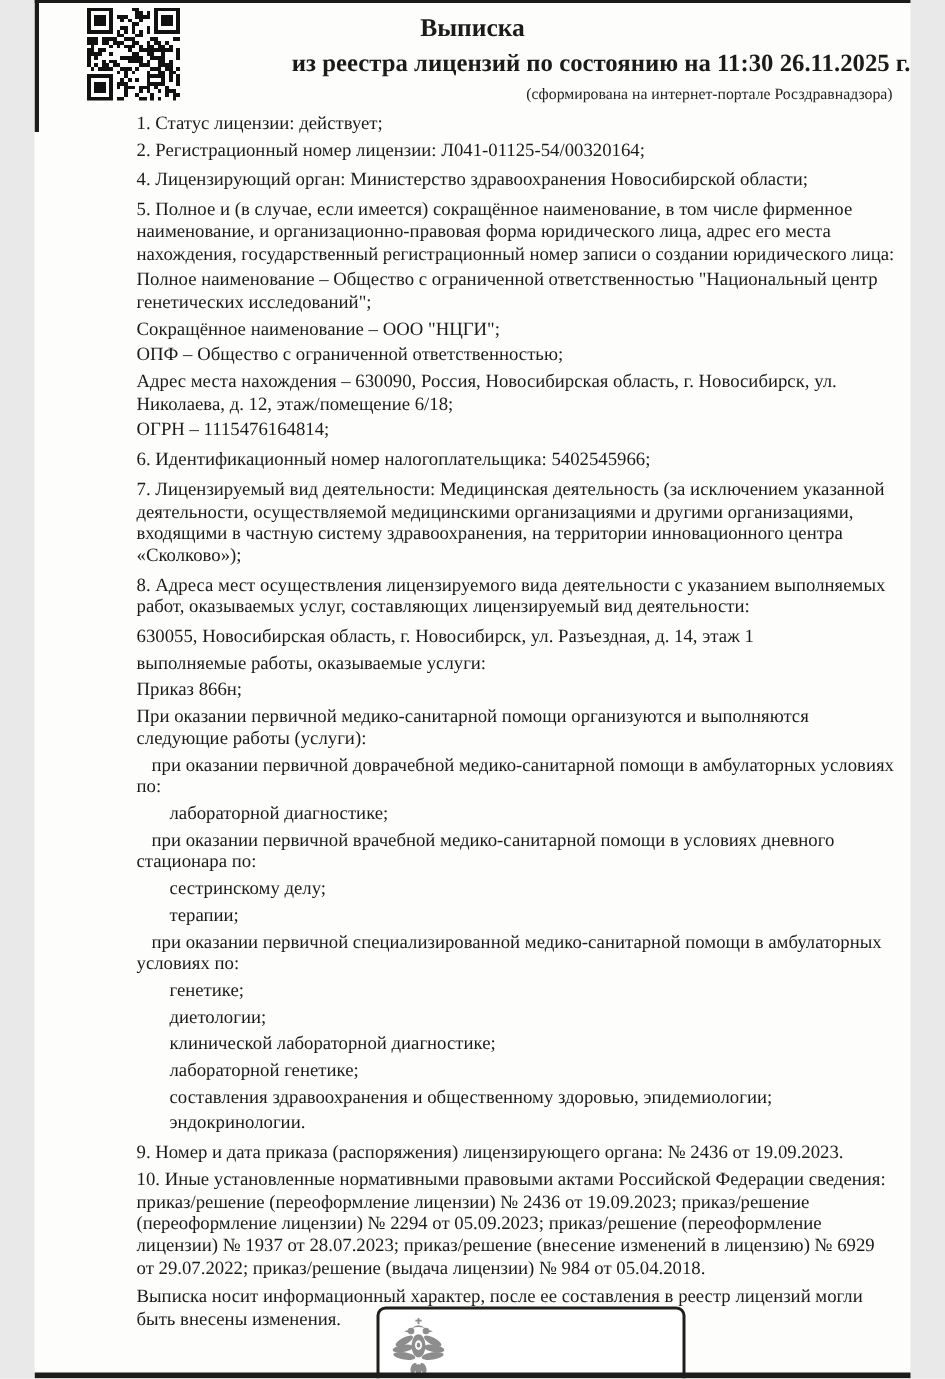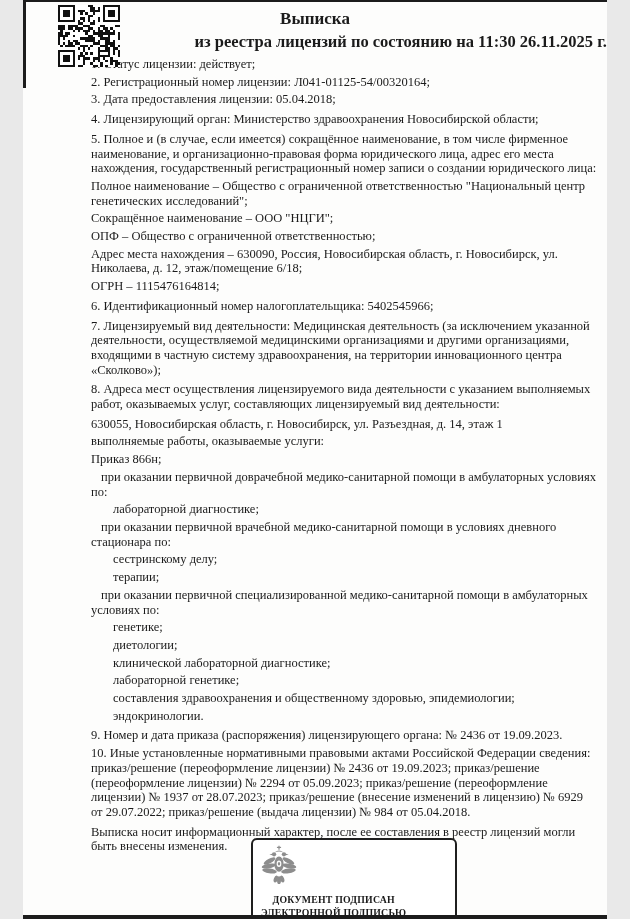--- a/index.html
+++ b/index.html
@@ -368,39 +368,40 @@
         <rect x="15" y="24" width="1" height="1" fill="#111"></rect>
         <rect x="17" y="24" width="1" height="1" fill="#111"></rect>
         <rect x="19" y="24" width="1" height="1" fill="#111"></rect>
         <rect x="23" y="24" width="1" height="1" fill="#111"></rect>
       </svg>
   </div>
 
   <div class="header">
     <div class="title1">Выписка</div>
     <div class="title2">из реестра лицензий по состоянию на 11:30 26.11.2025 г.</div>
+    <div class="formed-note">(сформирована на интернет-портале Росздравнадзора)</div>
   </div>
 
   <div class="doc-body" id="doc-body">
       <p class="ln ind0">1. Статус лицензии: действует;</p>
       <p class="ln ind0">2. Регистрационный номер лицензии: Л041-01125-54/00320164;</p>
-      <p class="ln ind0">3. Дата предоставления лицензии: 05.04.2018;</p>
       <p class="ln ind0 gap">4. Лицензирующий орган: Министерство здравоохранения Новосибирской области;</p>
       <p class="ln ind0 gap">5. Полное и (в случае, если имеется) сокращённое наименование, в том числе фирменное наименование, и организационно-правовая форма юридического лица, адрес его места нахождения, государственный регистрационный номер записи о создании юридического лица:</p>
       <p class="ln ind0">Полное наименование – Общество с ограниченной ответственностью "Национальный центр генетических исследований";</p>
       <p class="ln ind0">Сокращённое наименование – ООО "НЦГИ";</p>
       <p class="ln ind0">ОПФ – Общество с ограниченной ответственностью;</p>
       <p class="ln ind0">Адрес места нахождения – 630090, Россия, Новосибирская область, г. Новосибирск, ул. Николаева, д. 12, этаж/помещение 6/18;</p>
       <p class="ln ind0">ОГРН – 1115476164814;</p>
       <p class="ln ind0 gap">6. Идентификационный номер налогоплательщика: 5402545966;</p>
       <p class="ln ind0 gap">7. Лицензируемый вид деятельности: Медицинская деятельность (за исключением указанной деятельности, осуществляемой медицинскими организациями и другими организациями, входящими в частную систему здравоохранения, на территории инновационного центра «Сколково»);</p>
       <p class="ln ind0 gap">8. Адреса мест осуществления лицензируемого вида деятельности с указанием выполняемых работ, оказываемых услуг, составляющих лицензируемый вид деятельности:</p>
       <p class="ln ind0 gap">630055, Новосибирская область, г. Новосибирск, ул. Разъездная, д. 14, этаж 1</p>
       <p class="ln ind0">выполняемые работы, оказываемые услуги:</p>
       <p class="ln ind0">Приказ 866н;</p>
+      <p class="ln ind0">При оказании первичной медико-санитарной помощи организуются и выполняются следующие работы (услуги):</p>
       <p class="ln ind1">при оказании первичной доврачебной медико-санитарной помощи в амбулаторных условиях по:</p>
       <p class="ln ind2">лабораторной диагностике;</p>
       <p class="ln ind1">при оказании первичной врачебной медико-санитарной помощи в условиях дневного стационара по:</p>
       <p class="ln ind2">сестринскому делу;</p>
       <p class="ln ind2">терапии;</p>
       <p class="ln ind1">при оказании первичной специализированной медико-санитарной помощи в амбулаторных условиях по:</p>
       <p class="ln ind2">генетике;</p>
       <p class="ln ind2">диетологии;</p>
       <p class="ln ind2">клинической лабораторной диагностике;</p>
       <p class="ln ind2">лабораторной генетике;</p>

